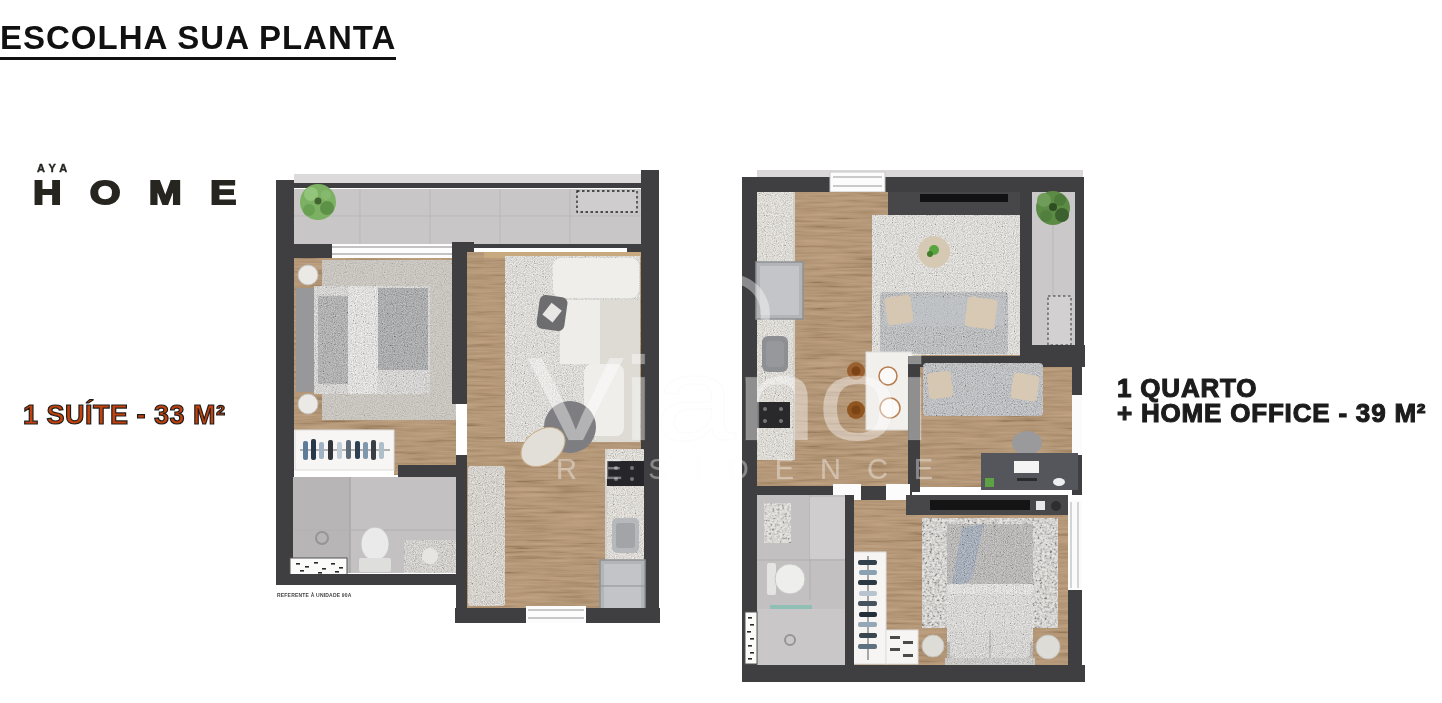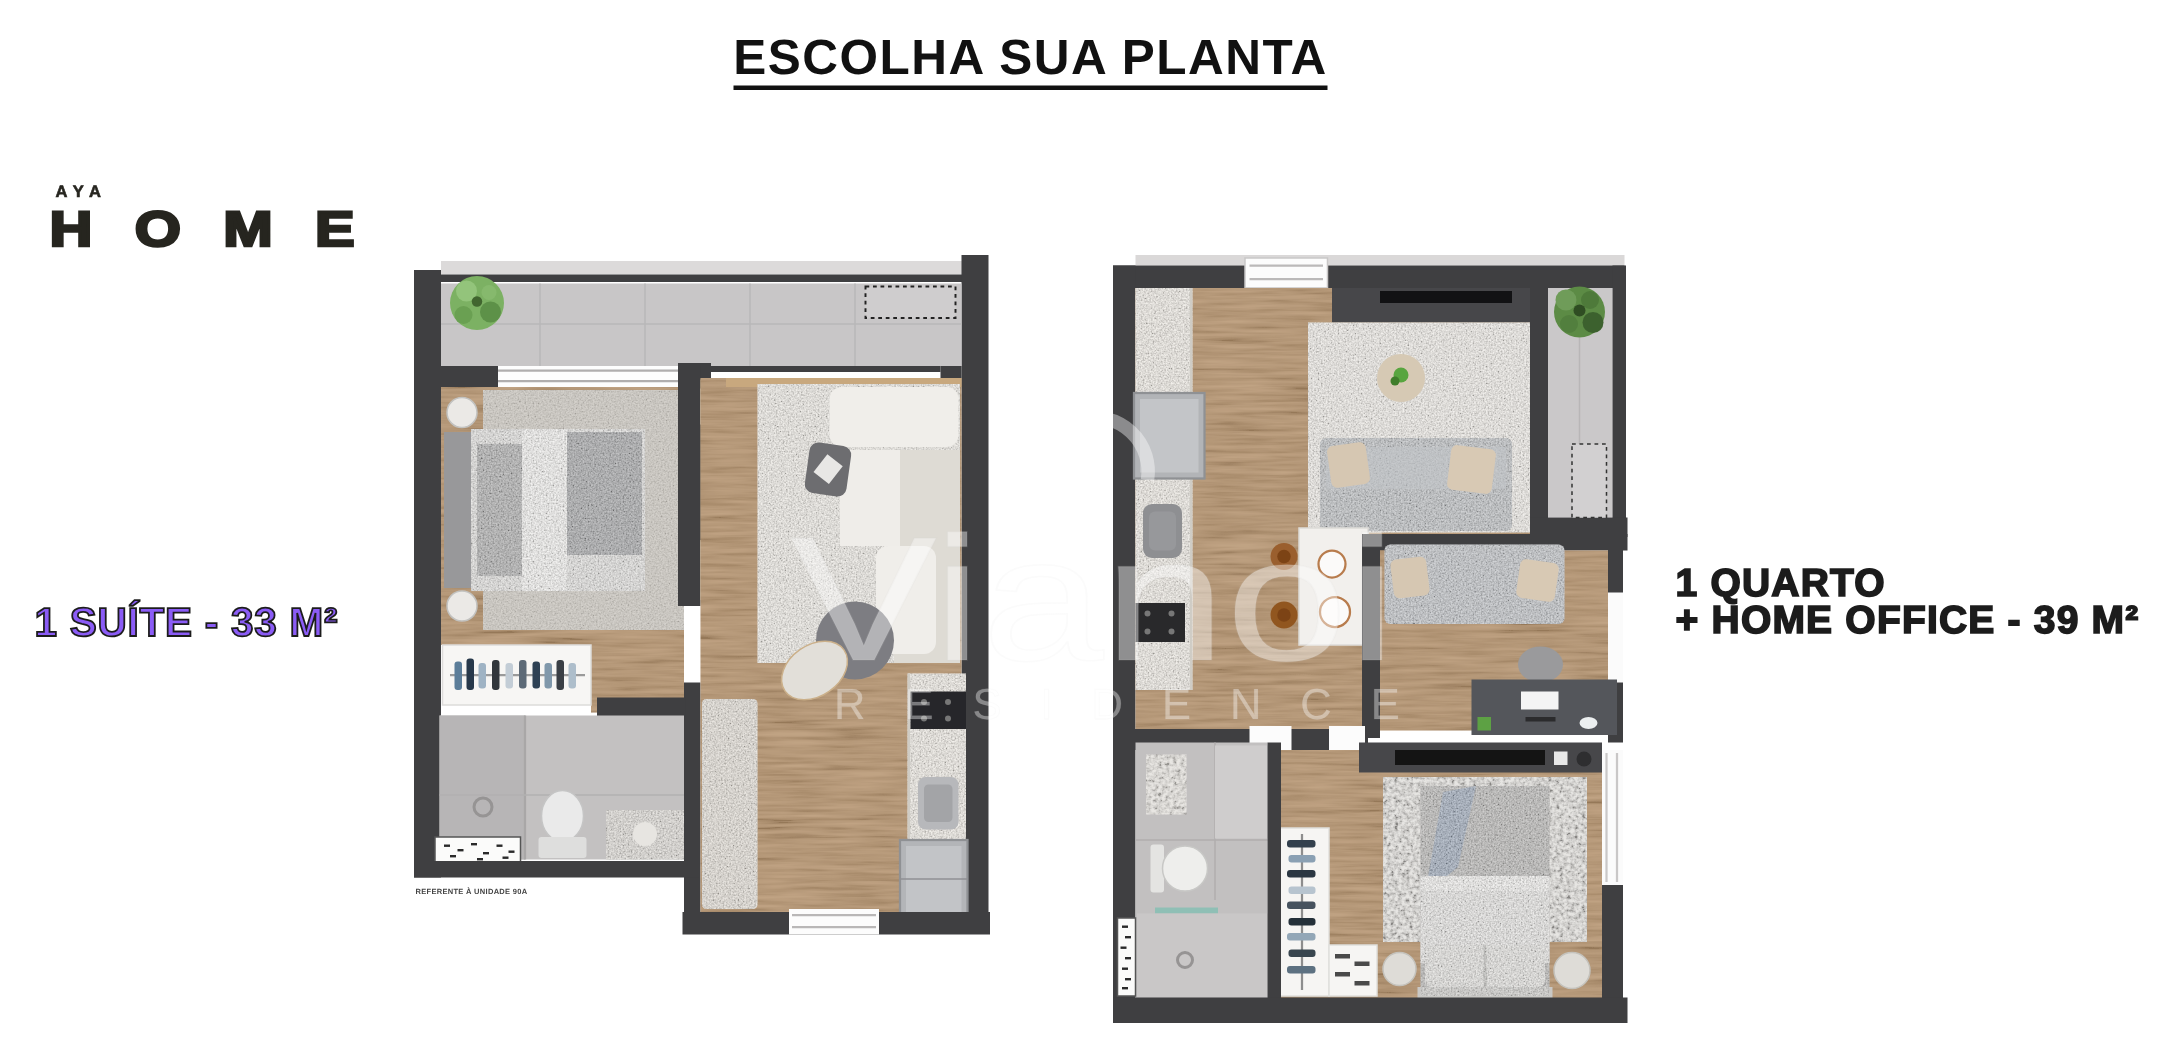--- a/index.html
+++ b/index.html
@@ -1,22 +1,22 @@
 <!DOCTYPE html>
 <html><head>
 <meta charset="utf-8">
 <style>
   html,body{margin:0;padding:0;background:#ffffff;width:1442px;height:703px;overflow:hidden;}
   body{font-family:"Liberation Sans", sans-serif;position:relative;}
-  .title{position:absolute;left:0;top:25px;width:1374px;text-align:center;font-size:33px;font-weight:bold;color:#111;letter-spacing:1px;line-height:26px;}
+  .title{position:absolute;left:0;top:25px;width:1374px;text-align:left;font-size:33px;font-weight:bold;color:#111;letter-spacing:1px;line-height:26px;}
   .title span{border-bottom:3px solid #111;padding-bottom:1px;}
   .logo{position:absolute;left:33px;top:122px;color:#26251f;}
-  .logo .aya{font-size:11px;font-weight:bold;letter-spacing:4.5px;margin-left:4px;-webkit-text-stroke:0.4px #26251f;}
+  .logo .aya{font-size:11px;font-weight:bold;letter-spacing:4.5px;margin-left:4px;margin-top:40px;-webkit-text-stroke:0.4px #26251f;}
   .logo .home{font-size:33px;font-weight:bold;letter-spacing:23.5px;margin-top:6px;line-height:26px;transform:scaleX(1.2);transform-origin:left top;-webkit-text-stroke:1.8px #26251f;}
-  .lab1{position:absolute;left:23px;top:400px;font-size:27px;font-weight:bold;color:#8b5cf6;letter-spacing:0.5px;-webkit-text-stroke:1.2px #1c1c1c;}
+  .lab1{position:absolute;left:23px;top:400px;font-size:27px;font-weight:bold;color:#c2410c;letter-spacing:0.5px;-webkit-text-stroke:1.2px #1c1c1c;}
   .lab2{position:absolute;left:1117px;top:376px;font-size:26px;font-weight:bold;color:#1c1c1c;line-height:25px;letter-spacing:0.8px;-webkit-text-stroke:1.1px #1c1c1c;}
   .cap{position:absolute;left:277px;top:592px;font-size:5px;font-weight:bold;color:#444;letter-spacing:0.2px;}
   svg{position:absolute;left:0;top:0;}
 </style>
 </head>
 <body>
 <div class="title"><span>ESCOLHA SUA PLANTA</span></div>
 <div class="logo">
     <div class="aya">AYA</div>
     <div class="home">HOME</div>

